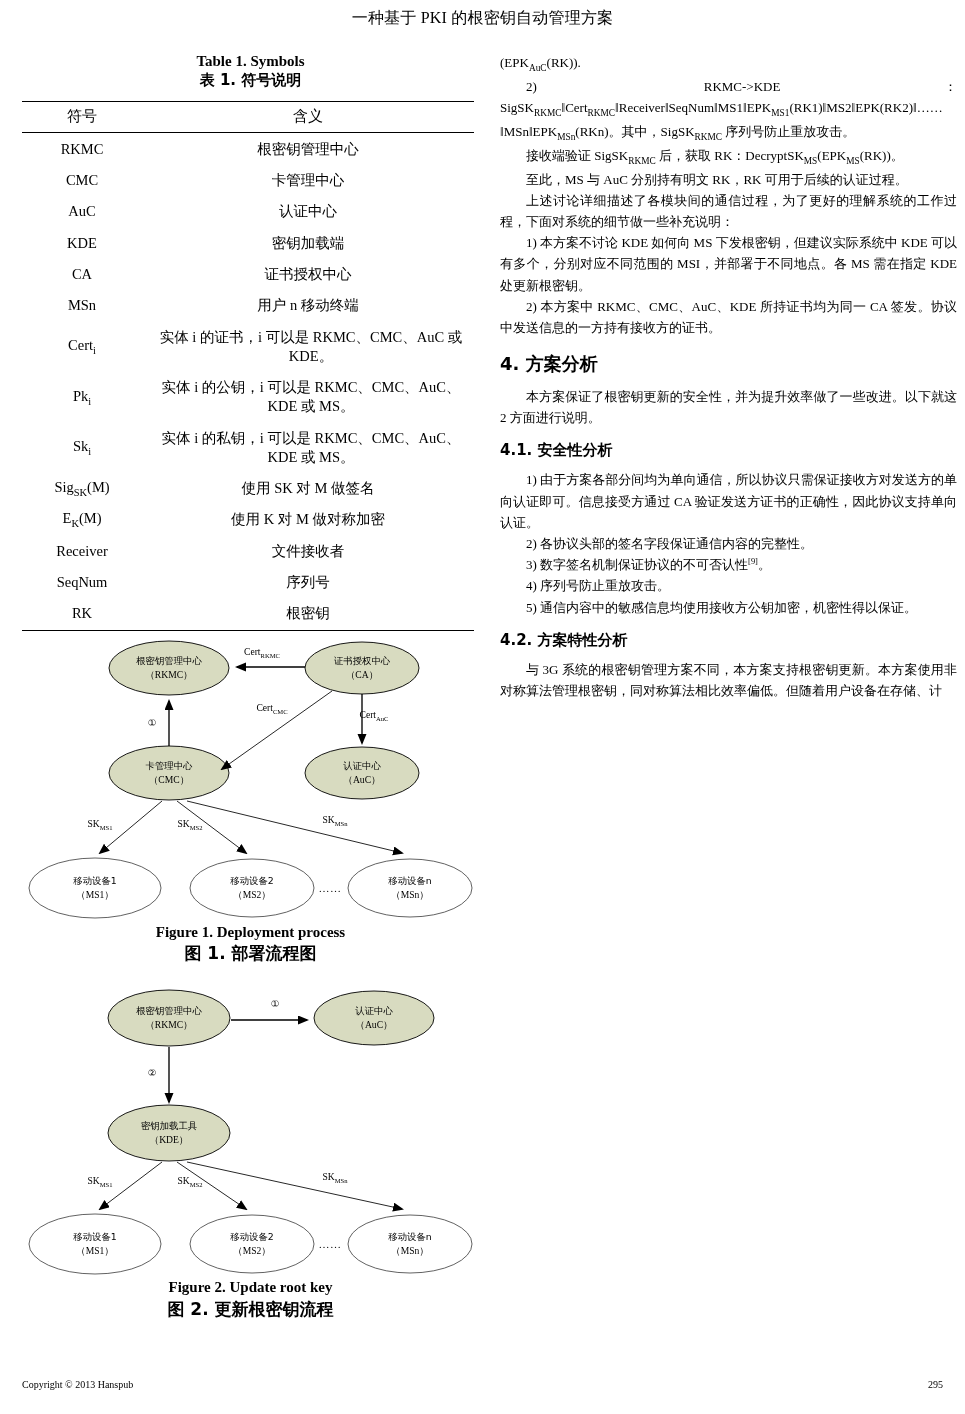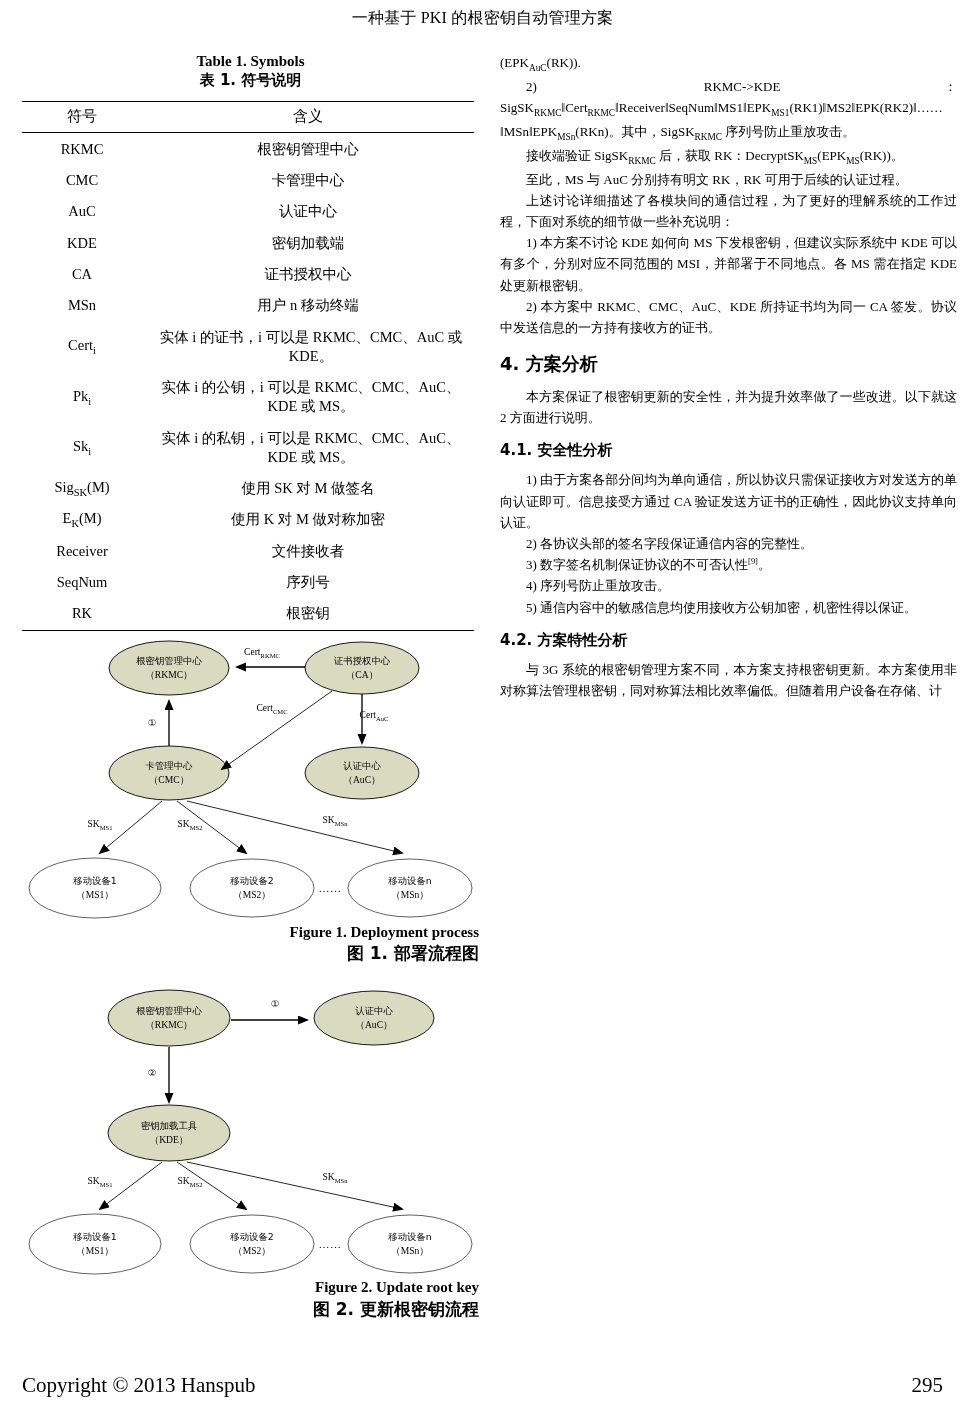--- a/index.html
+++ b/index.html
@@ -89,21 +89,21 @@
     text-align: center;
   }
   
   tr.wide td.sym { width: 86px; text-align: center; }
   tr.wide td.mean { text-align: center; padding-left: 6px; }
   sub { font-size: 0.72em; }
 
   
   .figure { position: relative; width: 457px; }
   .fig-cap {
-    text-align: right;
+    text-align: center;
     line-height: 1.3;
     margin-top: 2px;
   }
   .fig-cap .en {
     display: block;
     font-weight: bold;
     font-size: 15px;
   }
   .fig-cap .zh {
     display: block;
@@ -167,24 +167,24 @@
     font-family: "DejaVu Sans", "Liberation Sans", sans-serif;
     font-size: 15px;
     font-weight: bold;
     margin: 13px 0 9px 0;
   }
   sup { font-size: 0.65em; vertical-align: super; }
 
   
   .footer {
     position: absolute;
-    bottom: 16px;
+    bottom: 24px;
     left: 22px;
     width: 921px;
-    font-size: 21px;
+    font-size: 10px;
     display: flex;
     justify-content: space-between;
     align-items: baseline;
   }
 </style>
 </head>
 <body>
 
 <div class="page">
 

